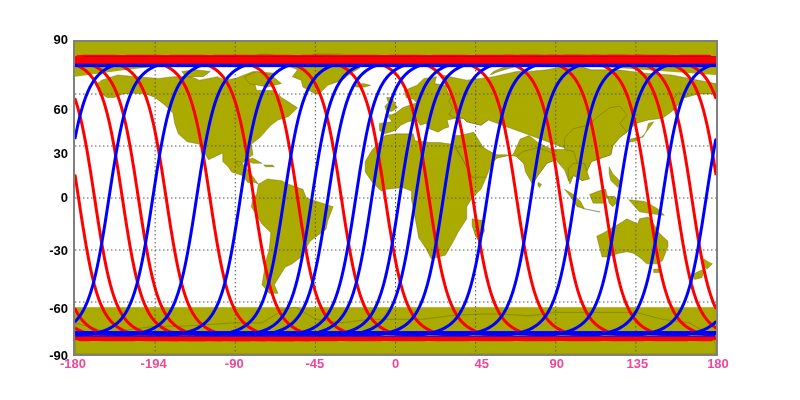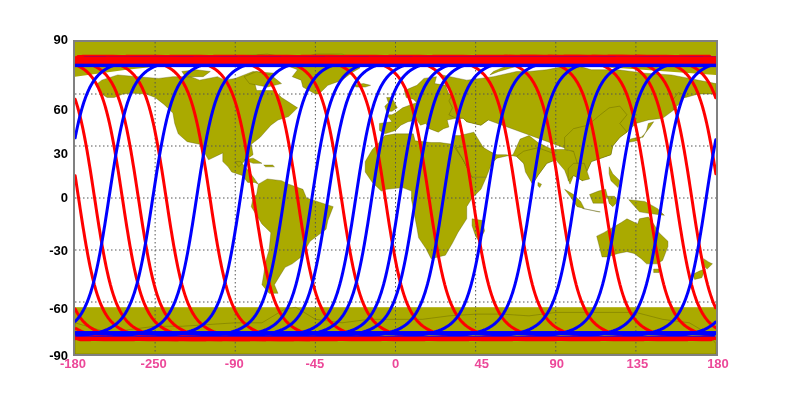--- a/index.html
+++ b/index.html
@@ -227,21 +227,21 @@
             <rect x="0" y="12.5" width="360" height="2" fill="#0000ff"></rect>
             <rect x="0" y="166.75" width="360" height="2.5" fill="#0000ff"></rect>
             <rect x="0" y="170" width="360" height="2" fill="#ff0000"></rect>
           </g>
       </g>
     </svg>
   </div>
 
   <div id="xtick-layer">
       <div class="xtick-label" style="left: 0px;">-180</div>
-      <div class="xtick-label" style="left: 80.625px;">-250</div>
+      <div class="xtick-label" style="left: 80.625px;">-194</div>
       <div class="xtick-label" style="left: 161.25px;">-90</div>
       <div class="xtick-label" style="left: 241.875px;">-45</div>
       <div class="xtick-label" style="left: 322.5px;">0</div>
       <div class="xtick-label" style="left: 386px; text-align: right;">45</div>
       <div class="xtick-label" style="left: 483.75px;">90</div>
       <div class="xtick-label" style="left: 564.375px;">135</div>
       <div class="xtick-label" style="left: 645px;">180</div>
     </div>
 
 </div>

